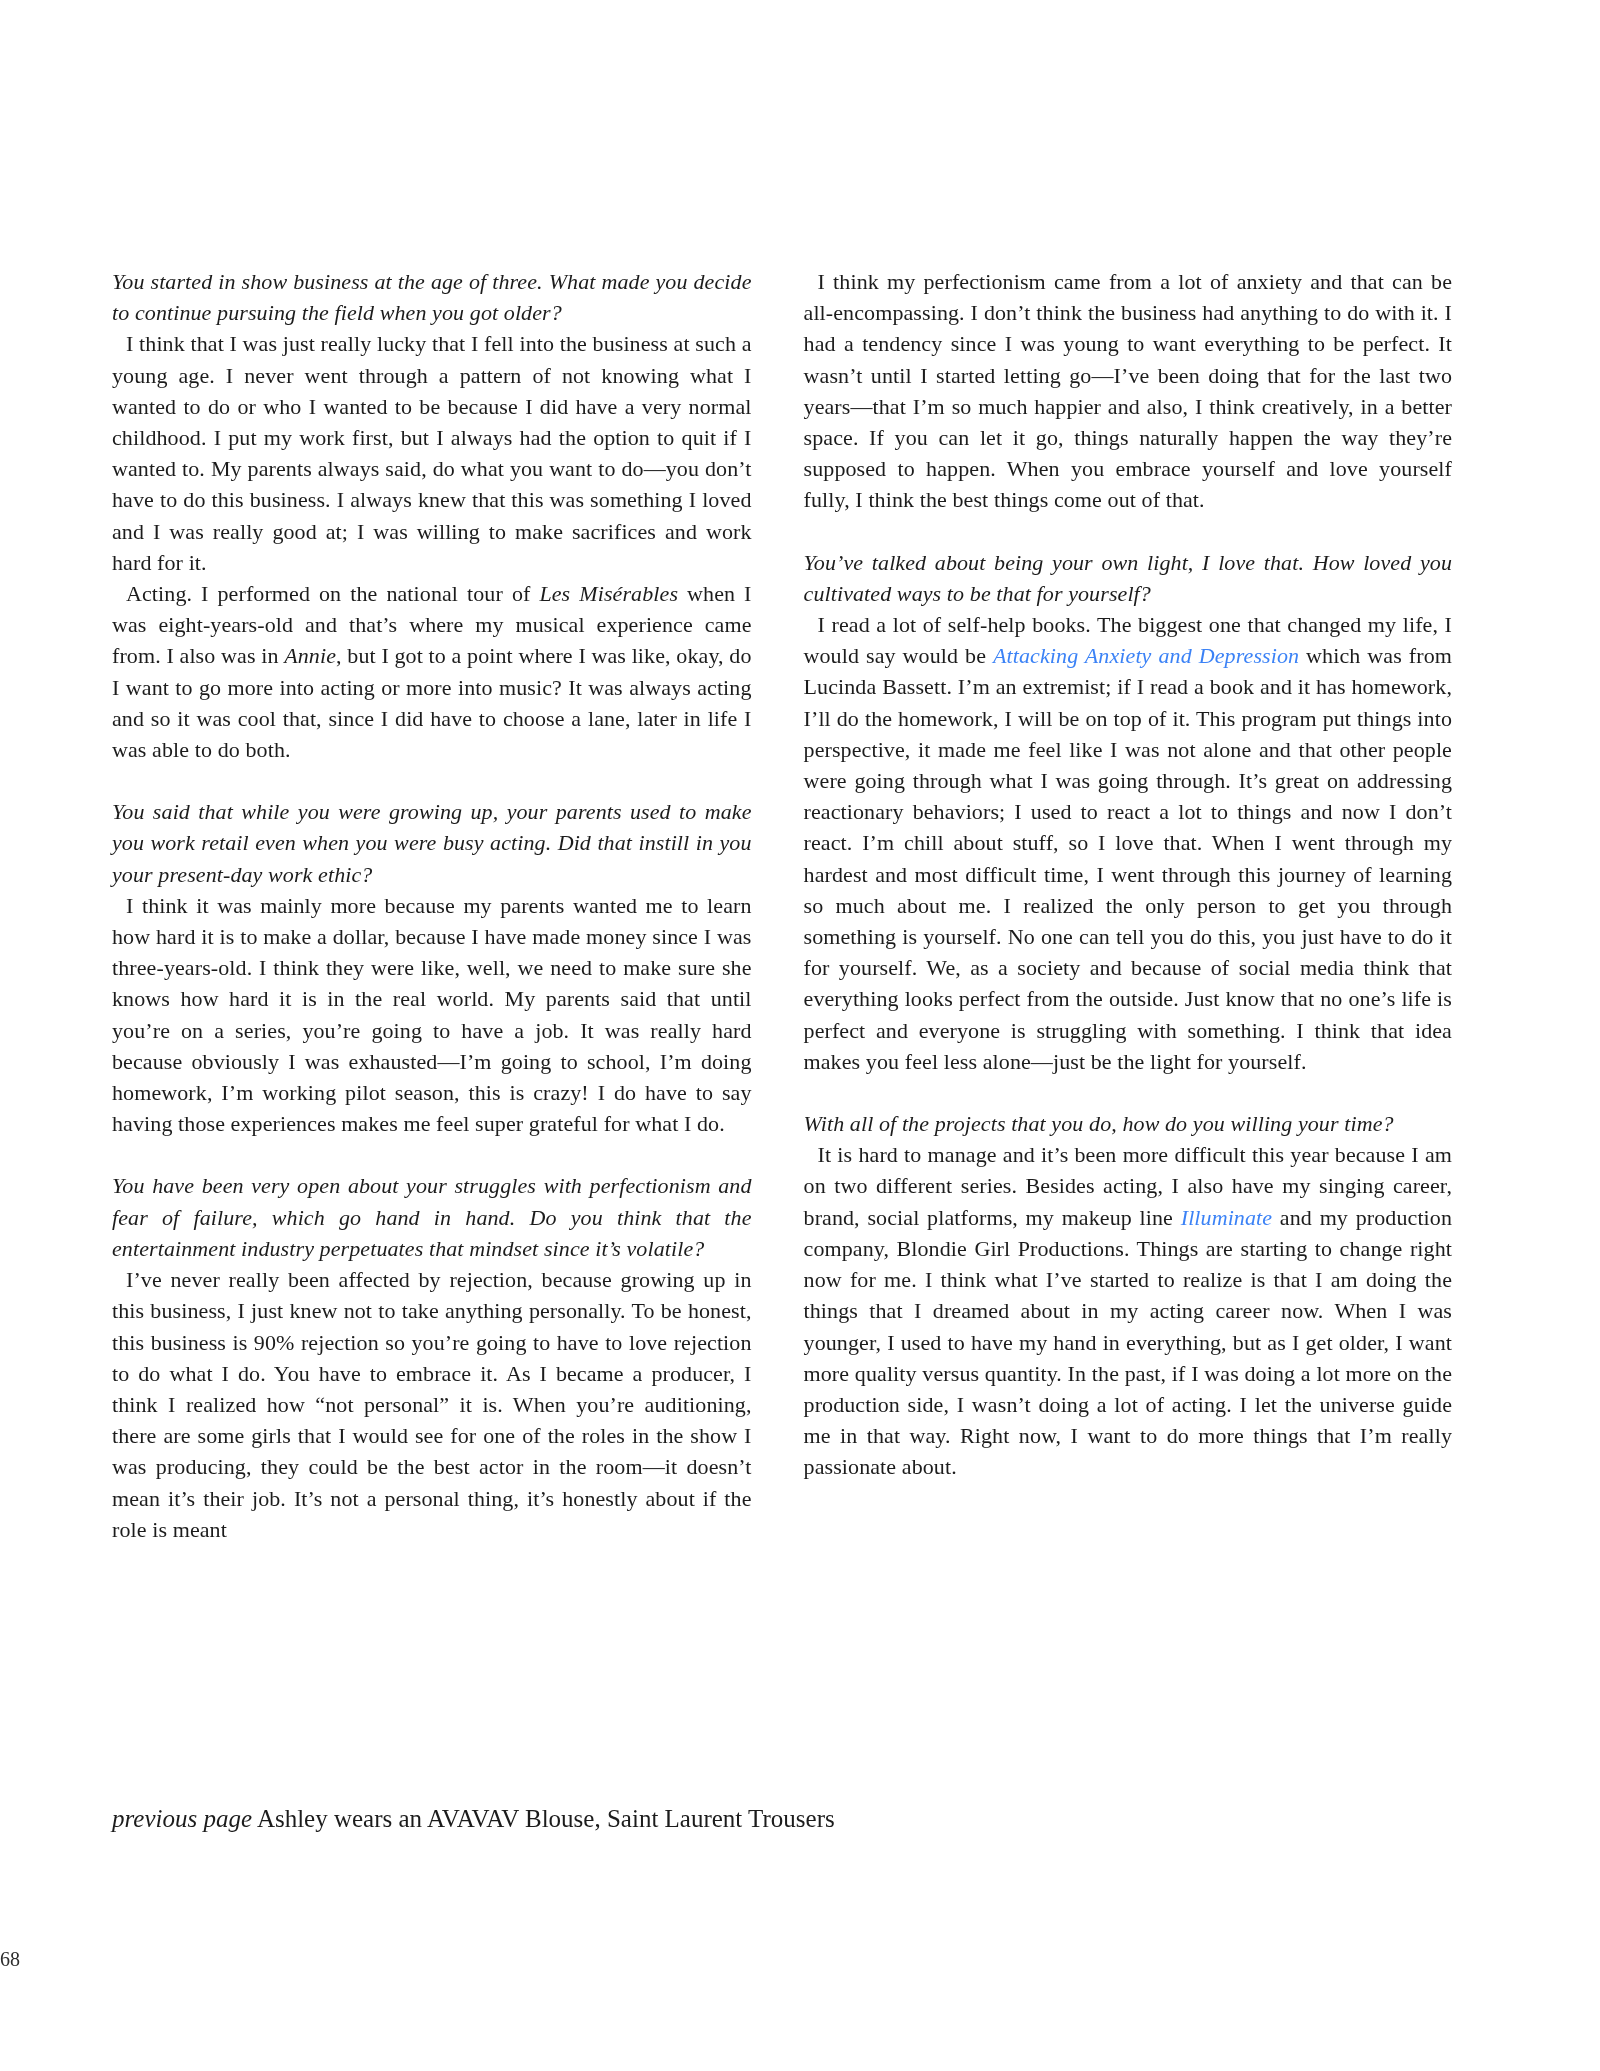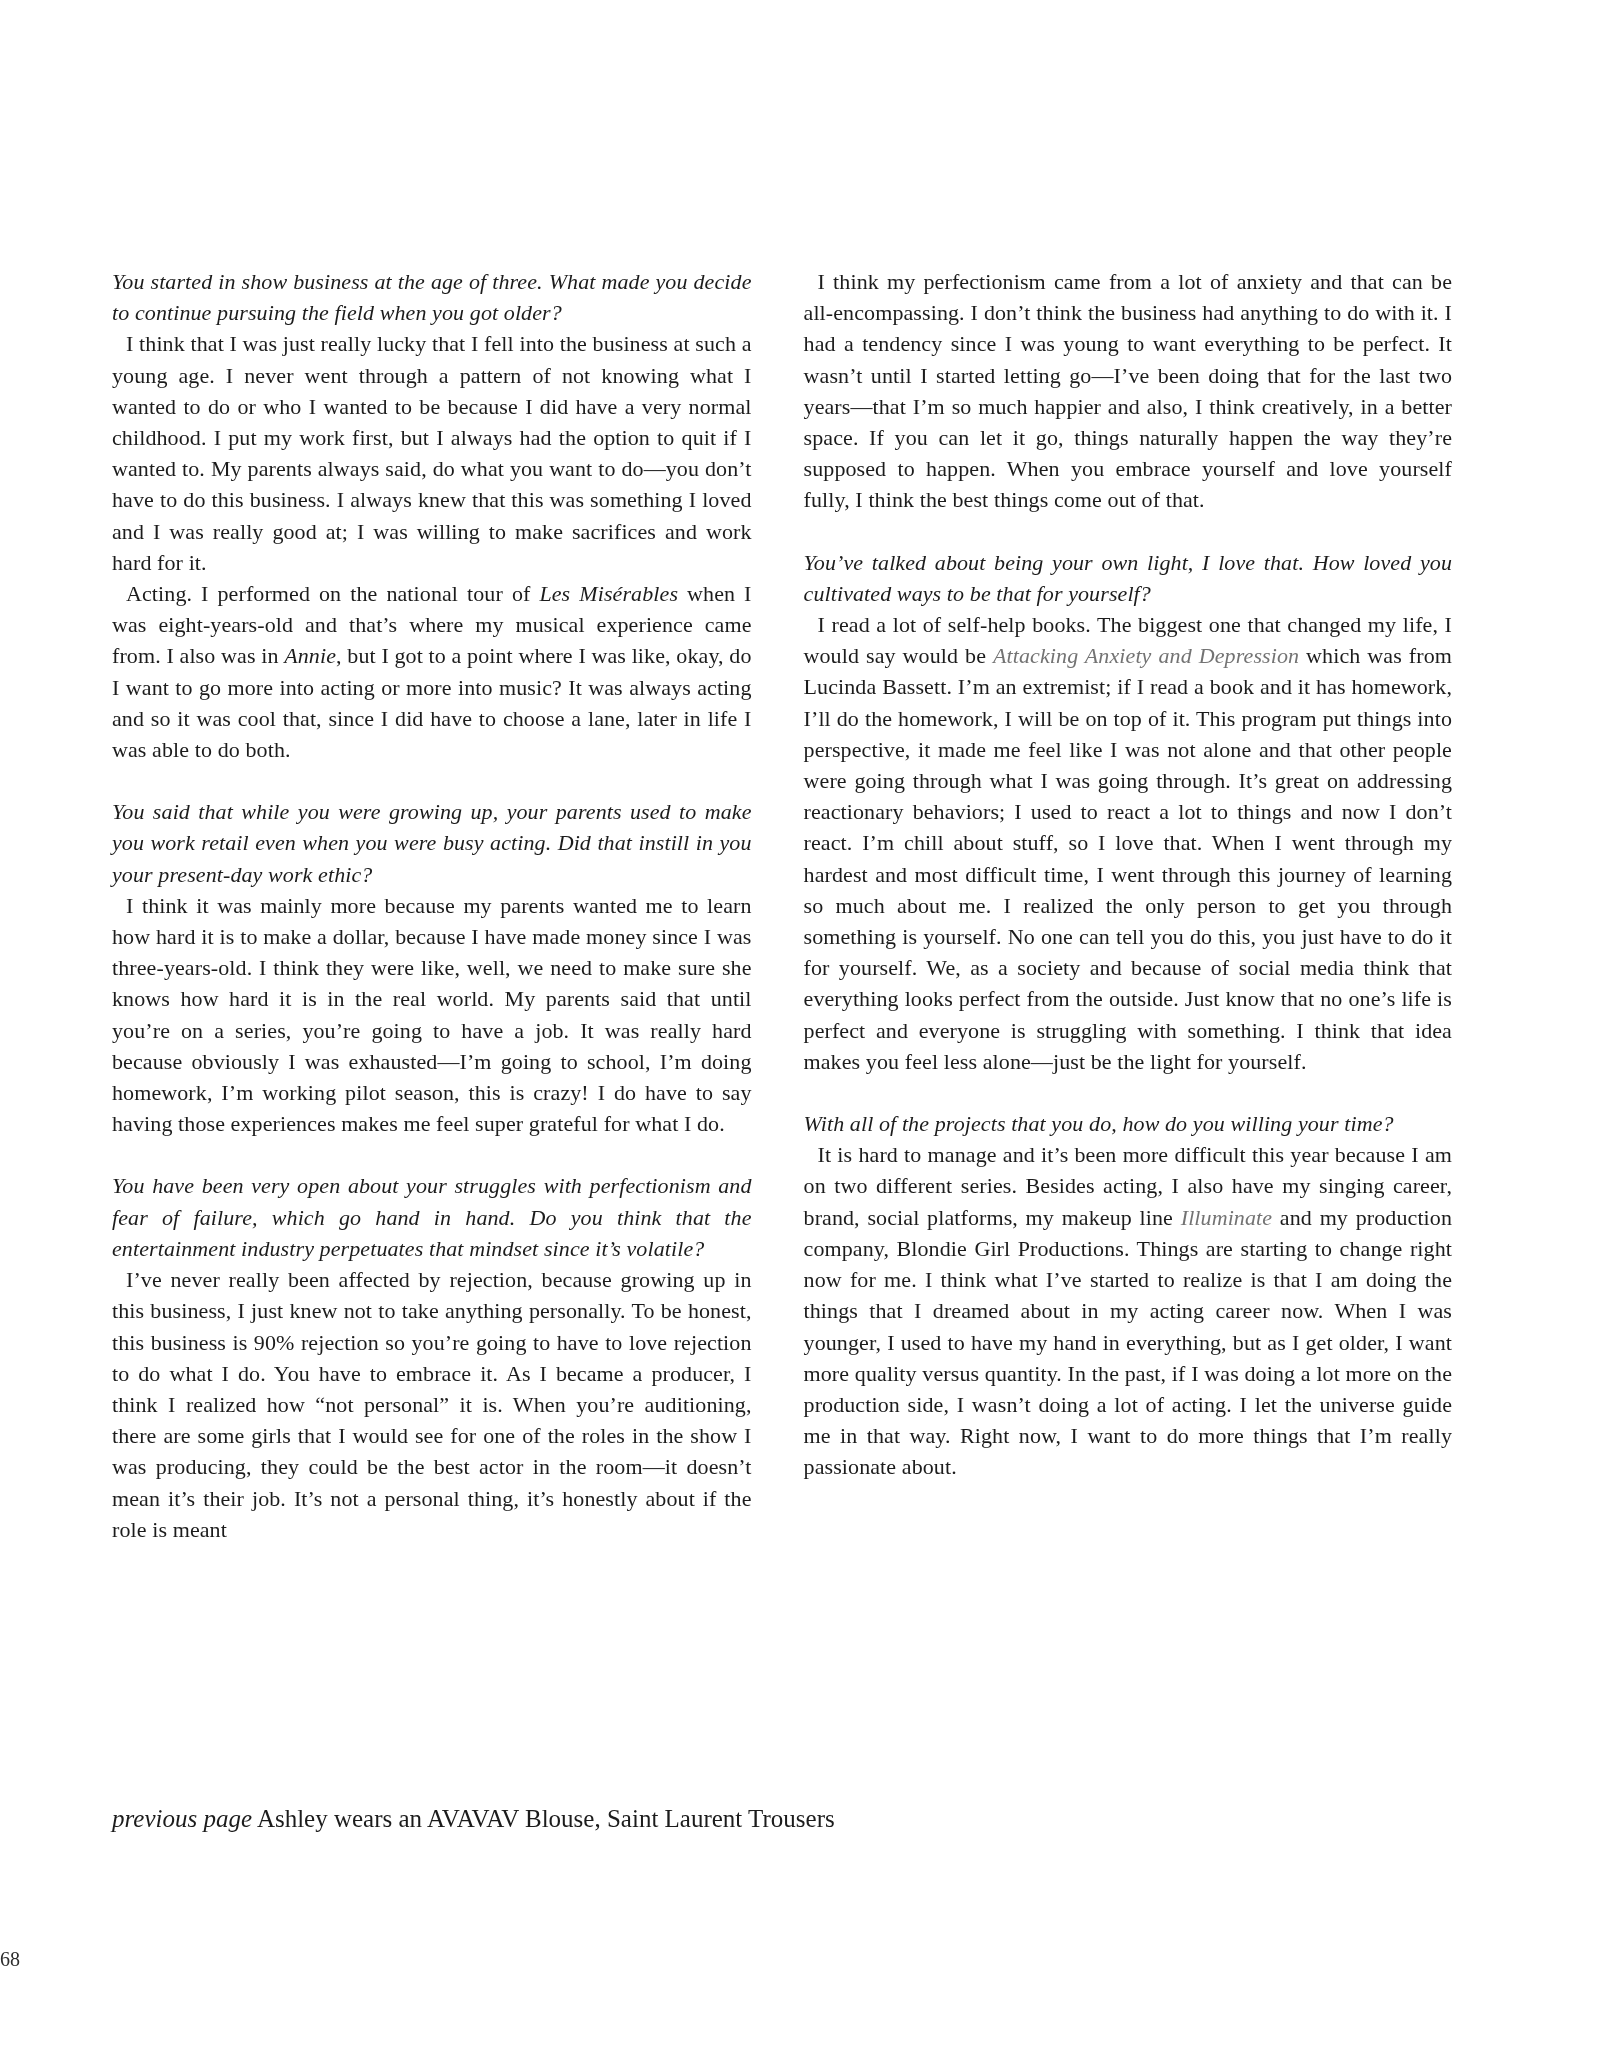--- a/index.html
+++ b/index.html
@@ -36,21 +36,21 @@
     margin: 0;
     padding: 0;
   }
   .col p.question { margin-top: 31px; }
   .col p:first-child { margin-top: 0; }
   .col p.indent { text-indent: 14px; }
   .seg-roman { font-style: normal; }
   .seg-italic { font-style: italic; }
   .seg-italic-green {
     font-style: italic;
-    color: #737373;
+    color: #3b82f6;
   }
   .caption {
     position: absolute;
     left: 112px;
     top: 1806px;
     font-size: 25px;
     line-height: 26px;
     color: #1c1c1c;
     white-space: nowrap;
   }

